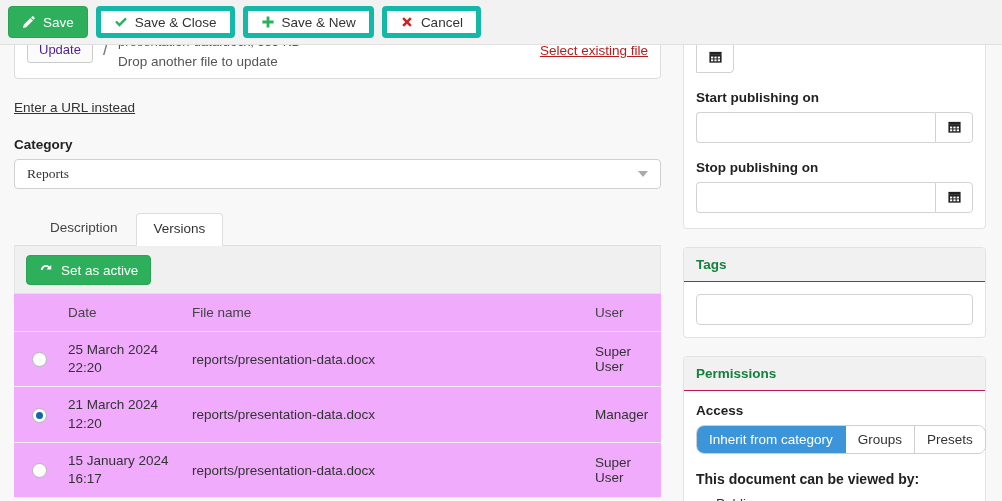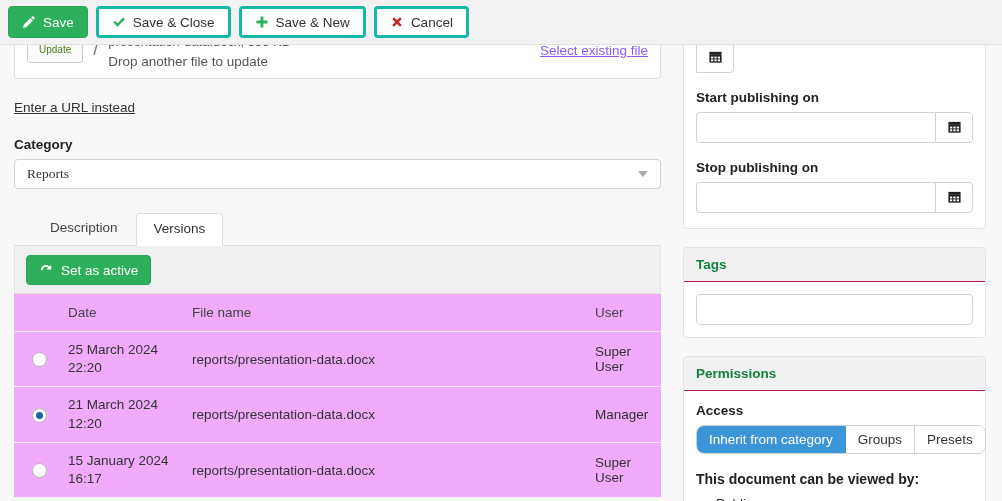--- a/index.html
+++ b/index.html
@@ -34,21 +34,21 @@
   .tb-btn {
     display: inline-flex; align-items: center; gap: 7px;
     height: 32px;
     padding: 0 13px;
     border-radius: 4px;
     font-size: 13.5px;
     font-family: "Liberation Sans", sans-serif;
     cursor: pointer;
     white-space: nowrap;
     background: #fff;
-    border: 3px solid #14b8a6;
+    border: 5px solid #14b8a6;
     color: #333;
   }
   .tb-btn.primary {
     background: #2eaf5b;
     border: 1px solid #2aa354;
     color: #fff;
     font-weight: 400;
   }
   .tb-ico { display: inline-flex; width: 14px; height: 14px; align-items: center; justify-content: center; }
   .tb-ico svg { display: block; }
@@ -87,34 +87,34 @@
     align-items: center;
     padding: 0 12px;
     position: relative;
   }
   .upd-btn {
     background: #fbfbfb;
     border: 1px solid #ccc;
     border-radius: 3px;
     height: 26px;
     padding: 0 11px;
-    font-size: 10px;
-    color: #4d7c0f;
+    font-size: 13px;
+    color: #4c1d95;
     cursor: pointer;
     font-family: "Liberation Sans", sans-serif;
     position: relative;
     top: -5px;
   }
   .slash { color: #777; font-size: 18px; margin: 0 10px; position: relative; top: -5px; }
   .drop-texts { display: flex; flex-direction: column; line-height: 1.45; position: relative; top: -2px; }
   .drop-file { color: #555; font-size: 13px; }
   .drop-sub { color: #555; font-size: 13.5px; }
   .sel-existing {
     margin-left: auto;
-    color: #8b5cf6;
+    color: #b91c1c;
     text-decoration: underline;
     font-size: 13.5px;
     cursor: pointer;
     position: relative;
     top: -4px;
     text-align: right;
   }
 
   .url-link {
     display: inline-block;

